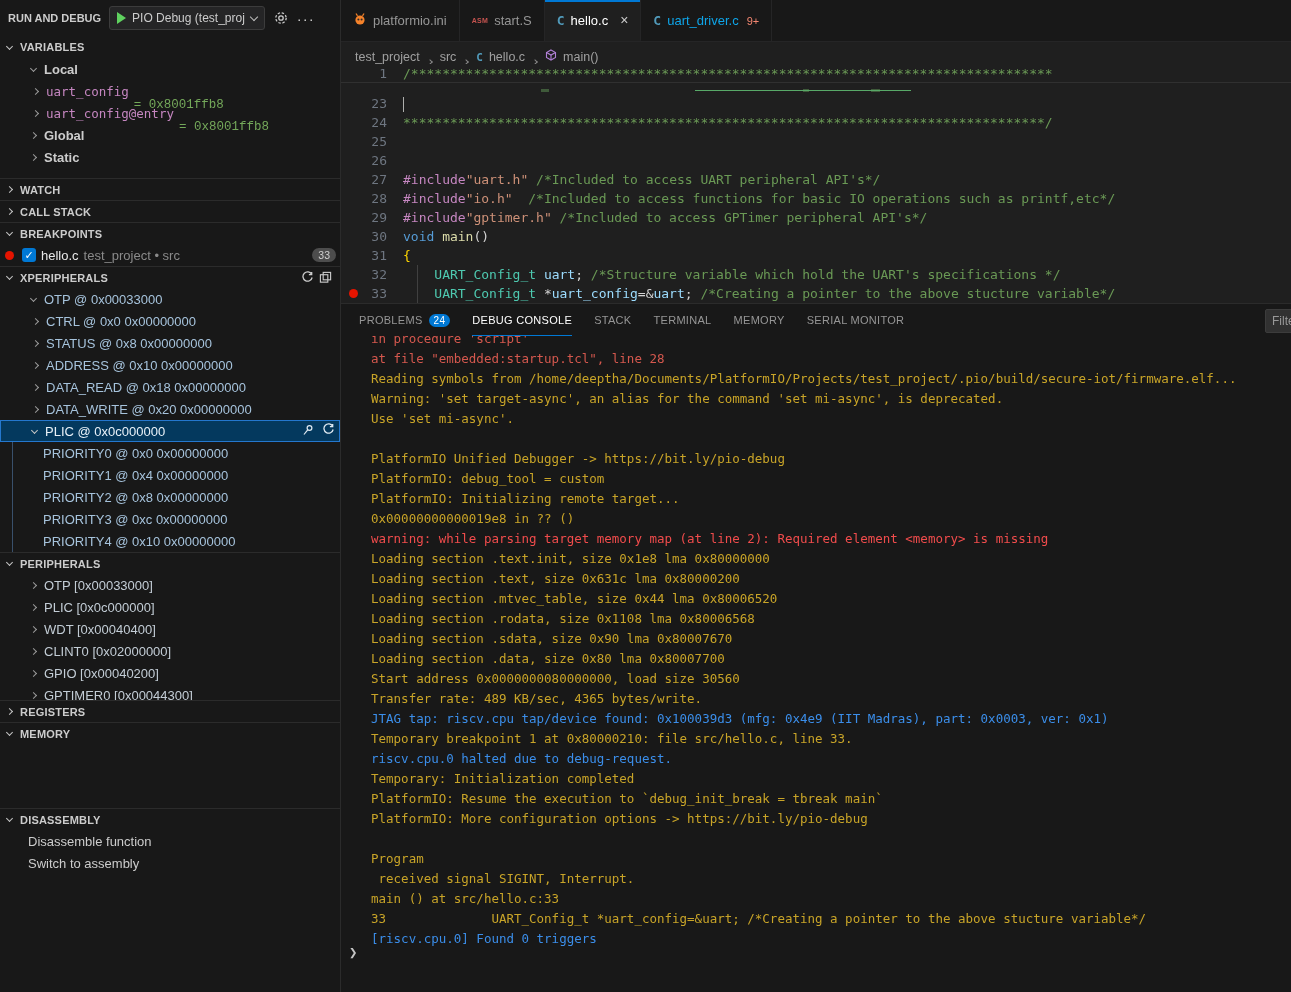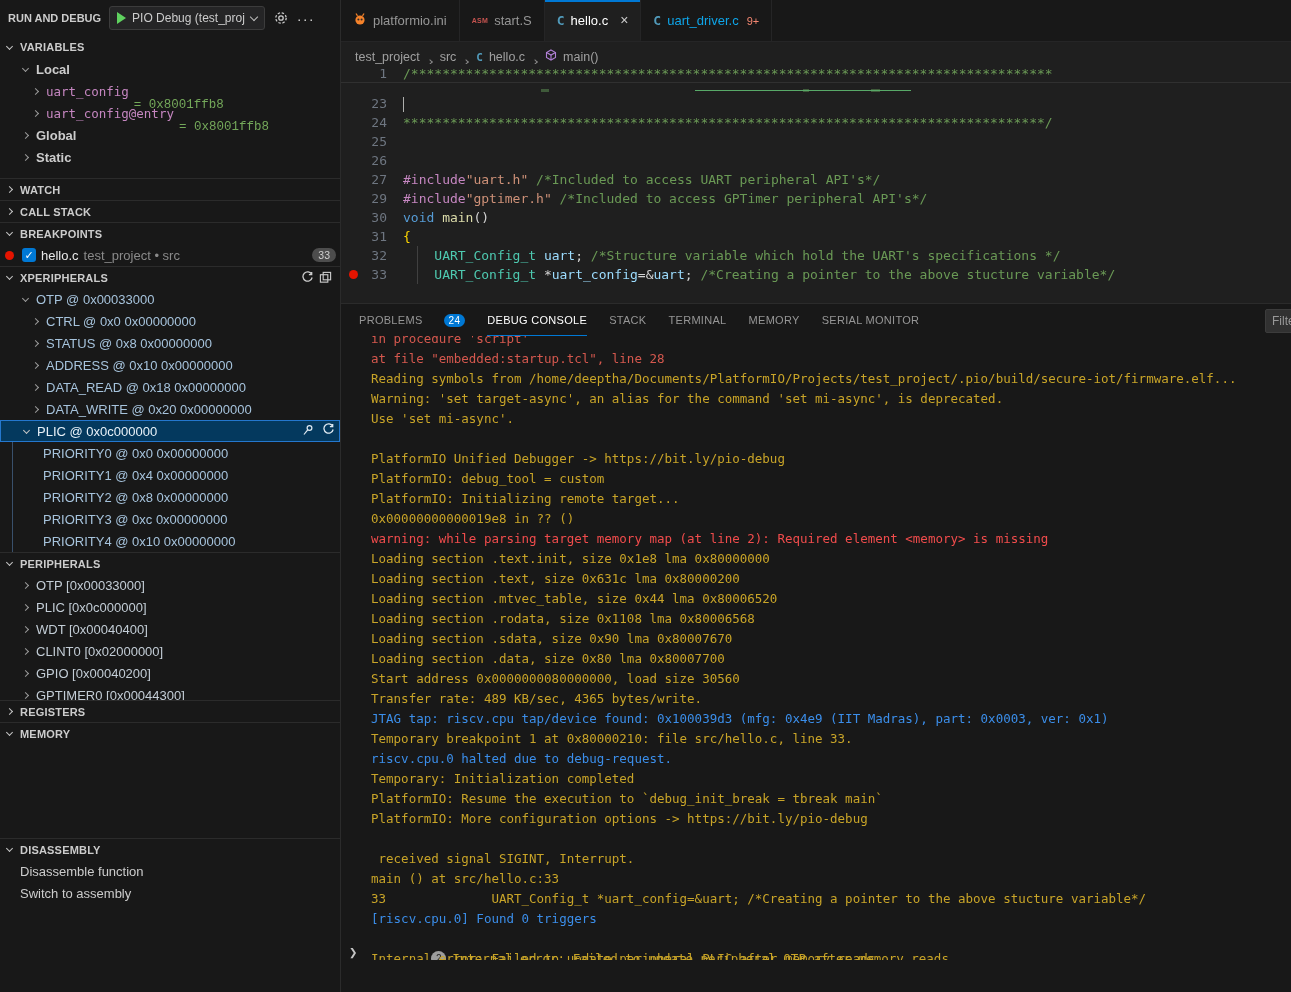--- a/index.html
+++ b/index.html
@@ -25,41 +25,41 @@
   .sect { height:22px; display:flex; align-items:center; gap:5px; padding:0 4px;
     border-top:1px solid #2b2b2b; }
   .sect-t { font-size:11px; font-weight:bold; letter-spacing:.2px; }
   .sect .spacer { flex:1; }
   .chev { width:5px; height:5px; border-right:1.4px solid #c5c5c5; border-bottom:1.4px solid #c5c5c5;
     transform:rotate(-45deg); flex:none; margin:0 3px; }
   .chev.down { transform:rotate(45deg); margin-top:-2px; }
   .chev.dim { border-color:#9b9b9b; }
   .row { height:22px; display:flex; align-items:center; gap:5px; padding:0 4px; white-space:nowrap; }
   .row .lbl { font-weight:bold; color:#cccccc; }
-  .ind1 { padding-left:20px; }
+  .ind1 { padding-left:28px; }
   .ind2 { padding-left:30px; }
   .varname { color:#c586c0; font-family:"DejaVu Sans Mono", monospace; font-size:12.5px; }
   .varval  { color:#74a85a; font-family:Liberation Mono, monospace; font-size:12.5px;margin-top:27px; }
   .bpdot { width:9px; height:9px; border-radius:50%; background:#e51400; flex:none; }
   .bp-left { position:absolute; left:5px; }
   .checkbox { width:14px; height:14px; background:#0078d4; border-radius:3px; color:#fff;
     font-size:11px; line-height:14px; text-align:center; flex:none; }
   .bp-file { color:#e8e8e8; }
   .bp-path { color:#8a8a8a; }
   .badge { background:#4d4d4d; color:#cfcfcf; font-size:10.5px; border-radius:9px;
     padding:1px 6px; margin-left:auto; }
   .treg { color:#a6c3dc; }
   .pitem { color:#c3cdd6; }
   .sel-row { background:#04395e; border:1px solid #2477ce; color:#e8f1f8; }
   .sel-row .treg { color:#e8f1f8; }
   .rowicons { margin-left:auto; display:flex; gap:8px; align-items:center; }
   .guide { border-left:1px solid #39506b; margin-left:12px; }
   .placeholder-row { color:#bdbdbd; }
   .link-row { color:#cccccc; }
-  .disasm { margin-top:94px; }
+  .disasm { margin-top:64px; }
   .periph-clip { height:16px; overflow:hidden; }
 
   
   .main { width:950px; display:flex; flex-direction:column; }
 
   .tabbar { height:42px; background:#181818; display:flex; border-bottom:1px solid #252526; }
   .tab { display:flex; align-items:center; gap:6px; padding:0 12px; font-size:13px;
     color:#969696; border-right:1px solid #252526; position:relative; background:#181818; }
   .tab.active { background:#1f1f1f; color:#ffffff; border-bottom:1px solid #1f1f1f; }
   .tab.active::before { content:""; position:absolute; top:0; left:0; right:0; height:2px; background:#0078d4; }
@@ -89,21 +89,21 @@
   .kw { color:#569cd6; } .fn { color:#dcdcaa; } .ty { color:#4ec9b0; }
   .vr { color:#9cdcfe; } .pl { color:#d4d4d4; } .br { color:#ffd700; }
   .caret { display:inline-block; width:1px; height:15px; background:#aeafad; vertical-align:middle; }
   .iguide { display:inline-block; width:1px; height:19px; background:#404040; position:absolute;
     left:76px; }
 
   
   .paneltabs { height:33px; border-top:1px solid #2b2b2b; display:flex; align-items:center;
     gap:22px; padding:0 18px; background:#181818; position:relative; }
   .ptab { font-size:11px; color:#969696; letter-spacing:.3px; display:flex; align-items:center;
-    gap:21px; height:100%; }
+    gap:6px; height:100%; }
   .ptab.active { color:#ffffff; box-shadow:inset 0 -1px 0 #0078d4; }
   .pbadge { background:#0078d4; color:#fff; font-size:10px; border-radius:9px; padding:1px 5px; }
   .filterbox { position:absolute; right:-44px; top:5px; width:70px; height:24px; background:#313131;
     border:1px solid #3c3c3c; border-radius:2px; color:#989898; font-size:12px;
     line-height:22px; padding-left:6px; overflow:hidden; white-space:nowrap; }
 
   .console { flex:1; background:#181818; font-family:"DejaVu Sans Mono", monospace; font-size:12.5px;
     padding-left:30px; overflow:hidden; position:relative; }
   .cl { height:20px; line-height:20px; white-space:pre; }
   .cl:first-child { margin-top:-7px; }
@@ -385,20 +385,24 @@
       </div>
       <div class="ln">
         <span class="gut">25</span><span class="lc"></span>
       </div>
       <div class="ln">
         <span class="gut">26</span><span class="lc"></span>
       </div>
       <div class="ln">
         <span class="gut">27</span>
         <span class="lc"><span class="pp">#include</span><span class="str">"uart.h"</span><span class="cmt"> /*Included to access UART peripheral API's*/</span></span>
+      </div>
+      <div class="ln">
+        <span class="gut">28</span>
+        <span class="lc"><span class="pp">#include</span><span class="str">"io.h"</span><span class="cmt">  /*Included to access functions for basic IO operations such as printf,etc*/</span></span>
       </div>
       <div class="ln">
         <span class="gut">29</span>
         <span class="lc"><span class="pp">#include</span><span class="str">"gptimer.h"</span><span class="cmt"> /*Included to access GPTimer peripheral API's*/</span></span>
       </div>
       <div class="ln">
         <span class="gut">30</span>
         <span class="lc"><span class="kw">void</span><span class="pl"> </span><span class="fn">main</span><span class="pl">()</span></span>
       </div>
       <div class="ln">
@@ -460,20 +464,21 @@
       <div class="cl y">Loading section .data, size 0x80 lma 0x80007700</div>
       <div class="cl y">Start address 0x0000000080000000, load size 30560</div>
       <div class="cl y">Transfer rate: 489 KB/sec, 4365 bytes/write.</div>
       <div class="cl b">JTAG tap: riscv.cpu tap/device found: 0x100039d3 (mfg: 0x4e9 (IIT Madras), part: 0x0003, ver: 0x1)</div>
       <div class="cl y">Temporary breakpoint 1 at 0x80000210: file src/hello.c, line 33.</div>
       <div class="cl b">riscv.cpu.0 halted due to debug-request.</div>
       <div class="cl y">Temporary: Initialization completed</div>
       <div class="cl y">PlatformIO: Resume the execution to `debug_init_break = tbreak main`</div>
       <div class="cl y">PlatformIO: More configuration options -&gt; https://bit.ly/pio-debug</div>
       <div class="cl"></div>
+      <div class="cl y">Program</div>
       <div class="cl y"> received signal SIGINT, Interrupt.</div>
       <div class="cl y">main () at src/hello.c:33</div>
       <div class="cl y">33              UART_Config_t *uart_config=&amp;uart; /*Creating a pointer to the above stucture variable*/</div>
       <div class="cl b">[riscv.cpu.0] Found 0 triggers</div>
       <div class="cl y">
         <span class="cbadge">2</span><span>Internal error: Failed to update peripheral OTP after memory reads</span>
       </div>
       <div class="cl y">Internal error: Failed to update peripheral PLIC after memory reads</div>
       <span class="prompt">❯</span>
     </div>

